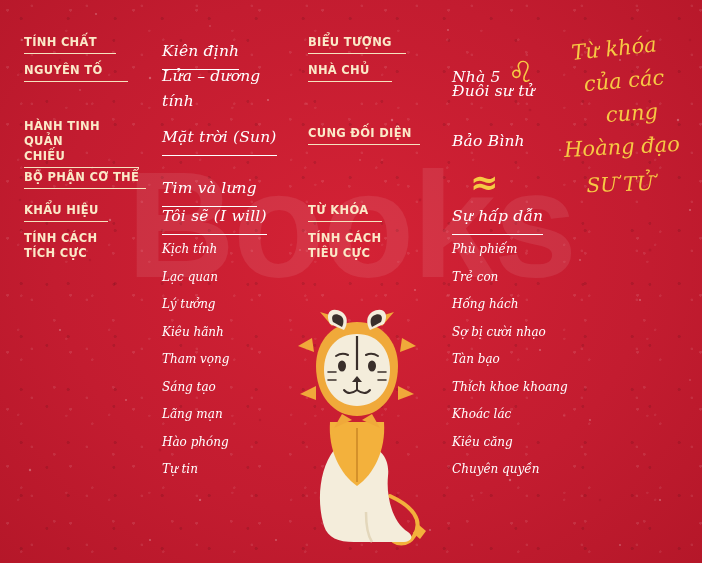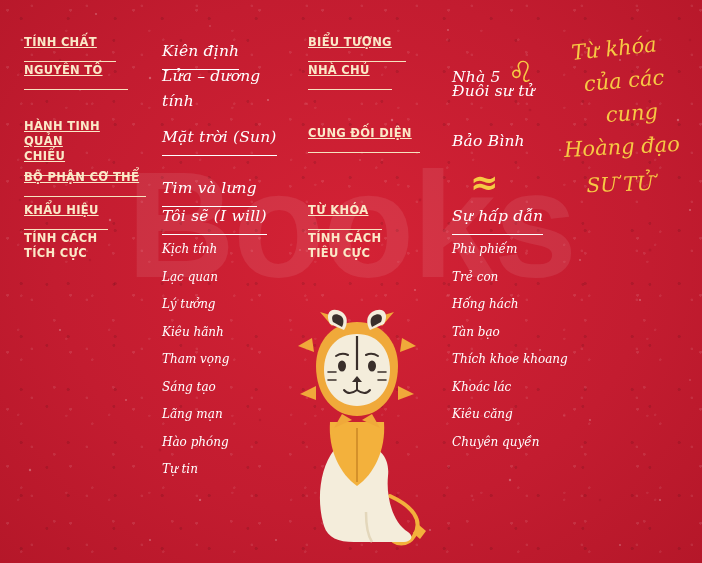--- a/index.html
+++ b/index.html
@@ -58,21 +58,21 @@
   .lbl {
     position: absolute;
     color: #fbe9c8;
     font-family: "DejaVu Sans", sans-serif;
     font-size: 11.5px;
     font-weight: bold;
     letter-spacing: .3px;
     line-height: 15px;
     white-space: pre-line;
   }
-  .lbl.u { border-bottom: 1.4px solid #f6e3bf; padding-bottom: 11px; text-decoration: underline; }
+  .lbl.u { border-bottom: 1.4px solid #f6e3bf; padding-bottom: 3px; }
 
   
   .val {
     position: absolute;
     color: #ffffff;
     font-family: "DejaVu Serif", serif;
     font-size: 15.5px;
     font-style: italic;
     letter-spacing: .2px;
     line-height: 27px;
@@ -245,20 +245,21 @@
 
   <div class="val" style="left:452px; top:38px;margin-top:40px;">Đuôi sư tử</div>
   <div class="val" style="left:452px; top:64px;">Nhà 5</div>
   <div class="val" style="left:452px; top:128px;">Bảo Bình</div>
   <div class="val u" style="left:452px; top:203px;">Sự hấp dẫn</div>
 
   <div class="list" id="negative-list" style="left:452px; top:236px;">
       <div>Phù phiếm</div>
       <div>Trẻ con</div>
       <div>Hống hách</div>
+      <div>Sợ bị cười nhạo</div>
       <div>Tàn bạo</div>
       <div>Thích khoe khoang</div>
       <div>Khoác lác</div>
       <div>Kiêu căng</div>
       <div>Chuyên quyền</div>
     </div>
 
   <div id="leo-glyph">♌</div>
   <div id="approx-glyph">≈</div>
 

